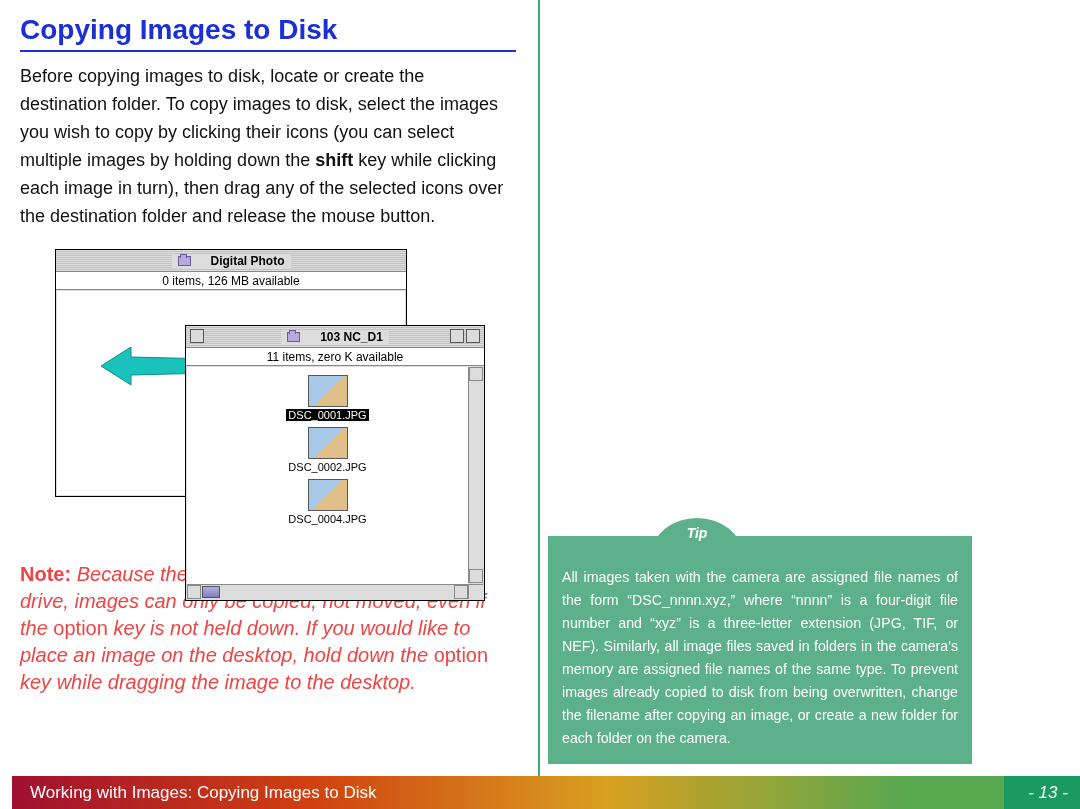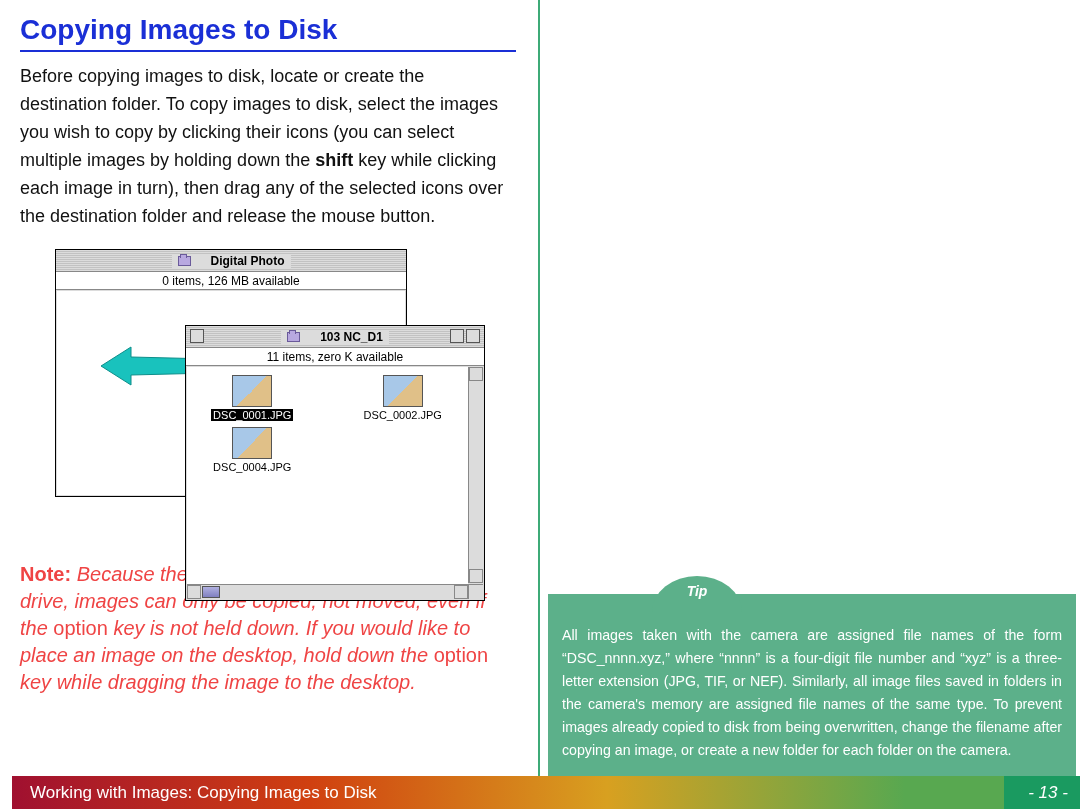--- a/index.html
+++ b/index.html
@@ -149,21 +149,21 @@
     background: linear-gradient(#b0b0e0,#8080c0);
     border:1px solid #555;
   }
   .growbox{
     position:absolute; right:1px; bottom:1px; width:15px; height:15px;
     background:#dcdcdc; border-left:1px solid #888; border-top:1px solid #888;
   }
   .thumbs {
     padding: 8px 10px;
     display: grid;
-    grid-template-columns: 1fr 1fr;
+    grid-template-columns: 1fr;
     gap: 6px 40px;
   }
   .file-item {
     display:flex; flex-direction:column; align-items:center;
     font-size: 11px;
     font-family: Geneva, sans-serif;
   }
   .file-thumb {
     width: 40px; height: 32px;
     border:1px solid #555;
@@ -176,22 +176,22 @@
   .arrow {
     position: absolute;
     top: 96px; left: 46px;
     width: 110px; height: 42px;
     pointer-events: none;
   }
   
   .tip-box {
     position: absolute;
     left: 8px;
-    bottom: 0;
-    width: 528px;
+    bottom: 12px;
+    width: 424px;
     background: #5cb08a;
     color: #fff;
     padding: 30px 14px 14px 14px;
     font-size: 14.2px;
     line-height: 23px;
     font-family: "Trebuchet MS","Gill Sans", Arial, sans-serif;
     text-align: justify;
   }
   .tip-tab {
     position: absolute;

